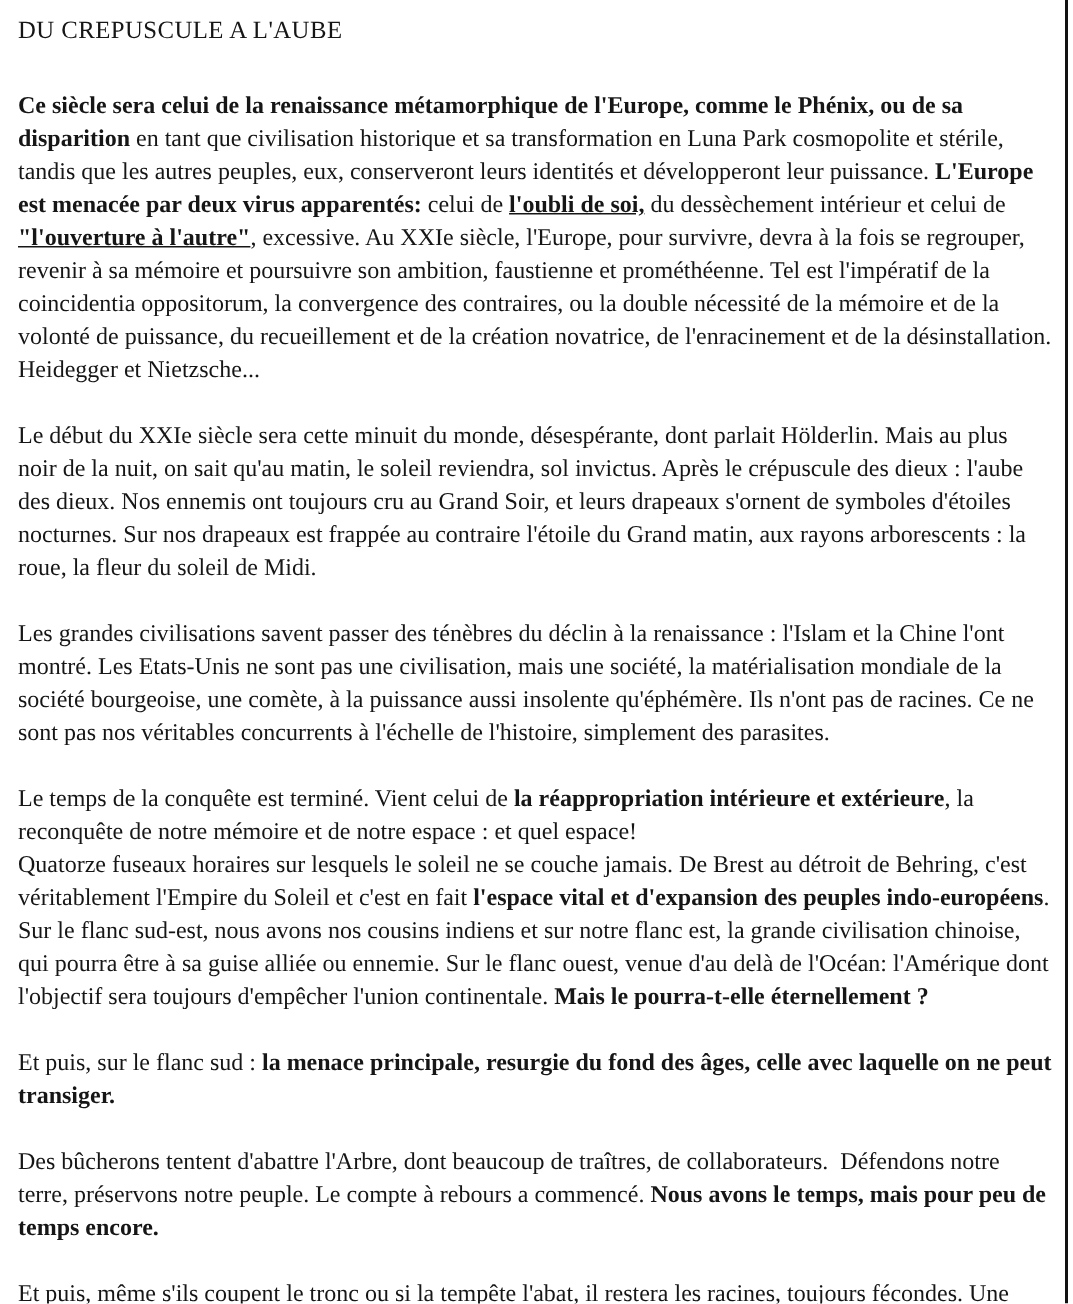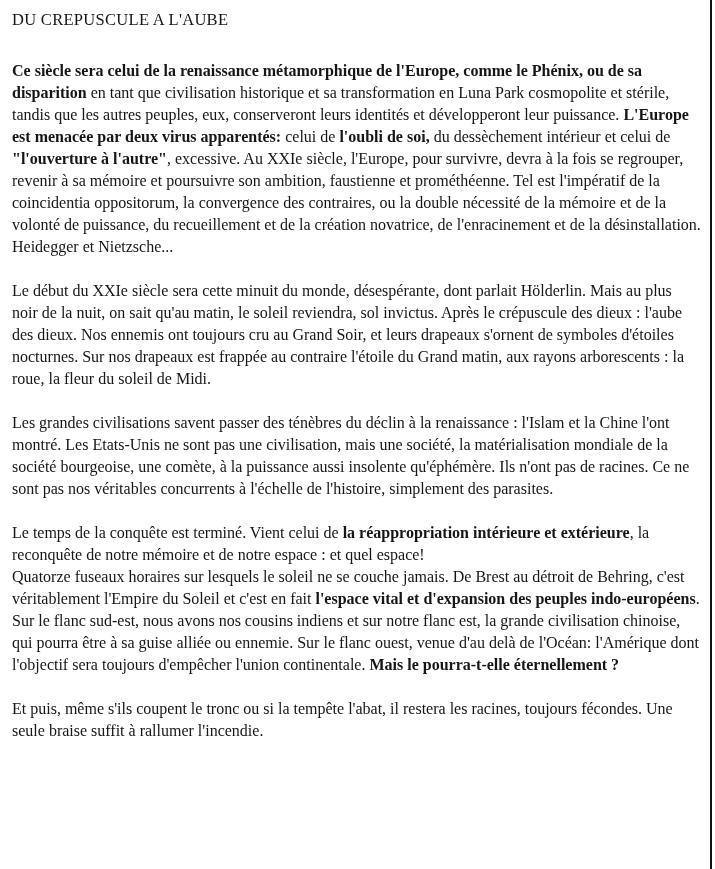--- a/index.html
+++ b/index.html
@@ -39,38 +39,40 @@
   }
   p.para {
     margin: 0 0 22px 0;
     white-space: pre-wrap;
   }
   p.para:last-child {
     margin-bottom: 0;
   }
   .run-b { font-weight: bold; }
   .run-i { }
-  .run-u { }
+  .run-u { text-decoration: underline; }
   .right-border {
     position: absolute;
     top: 0;
     right: 3px;
     width: 2px;
     height: 100%;
     background: #111111;
   }
 </style>
 </head>
 <body>
 
 <div class="page">
   <div class="content">
     <h1 class="doc-title">DU CREPUSCULE A L'AUBE</h1>
     <div id="paragraphs">
         <p class="para"><span class="run-b">Ce siècle sera celui de la renaissance métamorphique de l'Europe, comme le Phénix, ou de sa disparition</span><span> en tant que civilisation historique et sa transformation en Luna Park cosmopolite et stérile, tandis que les autres peuples, eux, conserveront leurs identités et développeront leur puissance. </span><span class="run-b">L'Europe est menacée par deux virus apparentés:</span><span> celui de </span><span class="run-b run-u">l'oubli de soi,</span><span> du dessèchement intérieur et celui de </span><span class="run-b run-u">"l'ouverture à l'autre"</span><span>, excessive. Au XXIe siècle, l'Europe, pour survivre, devra à la fois se regrouper, revenir à sa mémoire et poursuivre son ambition, faustienne et prométhéenne. Tel est l'impératif de la coincidentia oppositorum, la convergence des contraires, ou la double nécessité de la mémoire et de la volonté de puissance, du recueillement et de la création novatrice, de l'enracinement et de la désinstallation.  Heidegger et Nietzsche...</span></p>
         <p class="para"><span>Le début du XXIe siècle sera cette minuit du monde, désespérante, dont parlait Hölderlin. Mais au plus noir de la nuit, on sait qu'au matin, le soleil reviendra, </span><span class="run-i">sol invictus</span><span>. Après le crépuscule des dieux : l'aube des dieux. Nos ennemis ont toujours cru au Grand Soir, et leurs drapeaux s'ornent de symboles d'étoiles nocturnes. Sur nos drapeaux est frappée au contraire l'étoile du Grand matin, aux rayons arborescents : la roue, la fleur du soleil de Midi.</span></p>
         <p class="para"><span>Les grandes civilisations savent passer des ténèbres du déclin à la renaissance : l'Islam et la Chine l'ont montré. Les Etats-Unis ne sont pas une civilisation, mais une société, la matérialisation mondiale de la société bourgeoise, une comète, à la puissance aussi insolente qu'éphémère. Ils n'ont pas de racines. Ce ne sont pas nos véritables concurrents à l'échelle de l'histoire, simplement des parasites.</span></p>
         <p class="para"><span>Le temps de la conquête est terminé. Vient celui de </span><span class="run-b">la réappropriation intérieure et extérieure</span><span>, la reconquête de notre mémoire et de notre espace : et quel espace!</span><br><span>Quatorze fuseaux horaires sur lesquels le soleil ne se couche jamais. De Brest au détroit de Behring, c'est véritablement l'Empire du Soleil et c'est en fait </span><span class="run-b">l'espace vital et d'expansion des peuples indo-européens</span><span>. Sur le flanc sud-est, nous avons nos cousins indiens et sur notre flanc est, la grande civilisation chinoise, qui pourra être à sa guise alliée ou ennemie. Sur le flanc ouest, venue d'au delà de l'Océan: l'Amérique dont l'objectif sera toujours d'empêcher l'union continentale. </span><span class="run-b">Mais le pourra-t-elle éternellement ?</span></p>
+        <p class="para"><span>Et puis, sur le flanc sud : </span><span class="run-b">la menace principale, resurgie du fond des âges, celle avec laquelle on ne peut transiger.</span></p>
+        <p class="para"><span>Des bûcherons tentent d'abattre l'Arbre, dont beaucoup de traîtres, de collaborateurs.  Défendons notre terre, préservons notre peuple. Le compte à rebours a commencé. </span><span class="run-b">Nous avons le temps, mais pour peu de temps encore.</span></p>
         <p class="para"><span>Et puis, même s'ils coupent le tronc ou si la tempête l'abat, il restera les racines, toujours fécondes. Une seule braise suffit à rallumer l'incendie.</span></p>
       </div>
   </div>
   <div class="right-border"></div>
 </div>
 
 </body></html>

